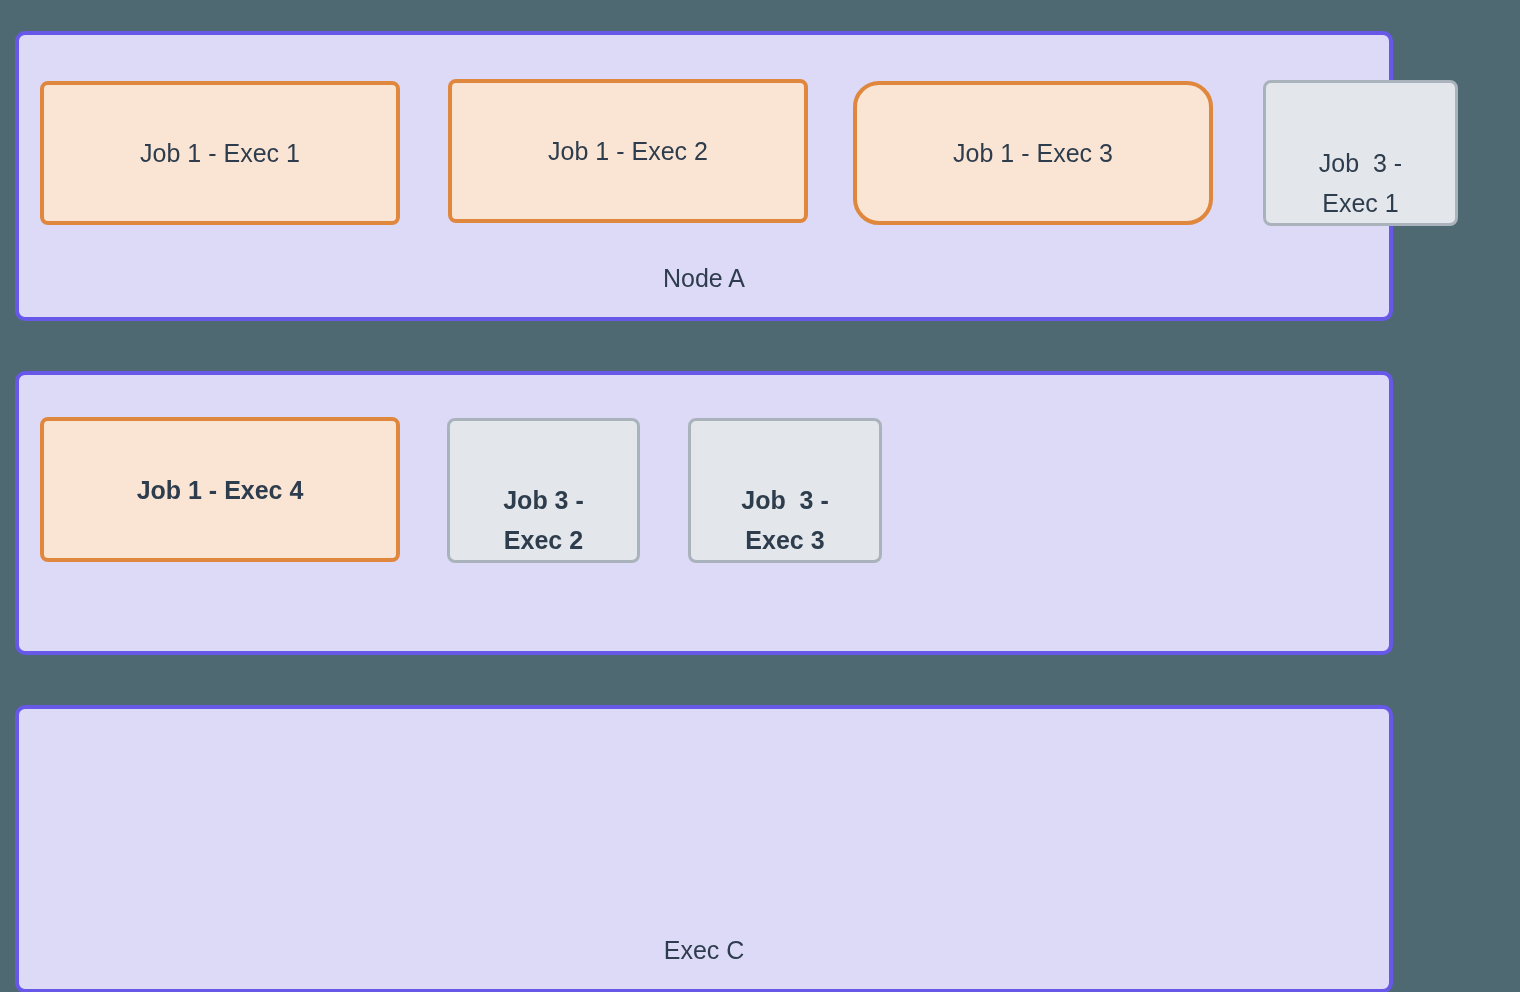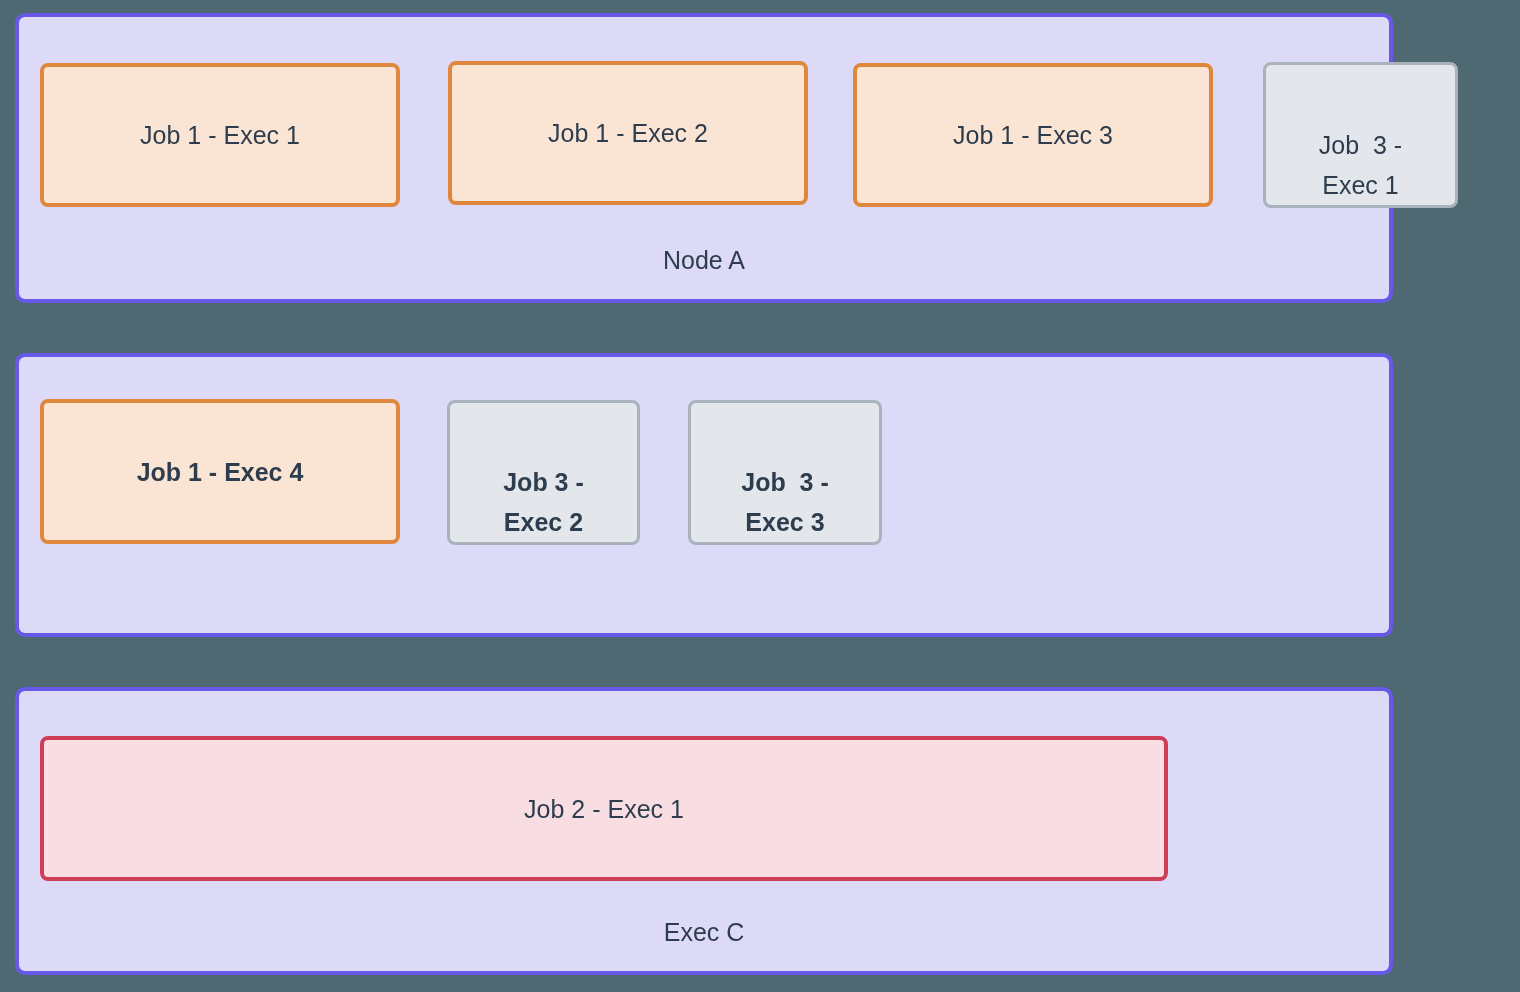--- a/index.html
+++ b/index.html
@@ -16,20 +16,21 @@
     overflow: hidden;
   }
   .node {
     position: absolute;
     left: 15px;
     width: 1378px;
     background: #dddaf8;
     border: 4px solid #6758e8;
     border-radius: 10px;
     box-sizing: border-box;
+    margin-top: 18px;
   }
   #node-a { top: 13px;  height: 290px; }
   #node-b { top: 353px; height: 284px; font-weight: bold; }
   #node-c { top: 687px; height: 288px; }
   .node-label {
     position: absolute;
     left: 0;
     right: 0;
     bottom: 24px;
     text-align: center;
@@ -61,21 +62,21 @@
     border: 4px solid #ce3d56;
   }
   .job3 {
     background: #e3e6eb;
     border: 3px solid #aab3bb;
     align-items: flex-end;
   }
   
   #exec-a1 { left: 21px;   top: 46px; width: 360px;  height: 144px; }
   #exec-a2 { left: 429px;  top: 44px; width: 360px;  height: 144px; }
-  #exec-a3 { left: 834px;  top: 46px; width: 360px;  height: 144px; }
+  #exec-a3 { left: 834px;  top: 46px; width: 360px;  height: 144px; border-radius: 26px; }
   #exec-a4 { left: 1244px; top: 45px; width: 195px;  height: 146px; }
   
   #exec-b1 { left: 21px;   top: 42px; width: 360px;  height: 145px; }
   #exec-b2 { left: 428px;  top: 43px; width: 193px;  height: 145px; }
   #exec-b3 { left: 669px;  top: 43px; width: 194px;  height: 145px; }
   
   #exec-c1 { left: 21px;   top: 45px; width: 1128px; height: 145px; }
 </style>
 </head>
 <body>
@@ -105,17 +106,14 @@
     <span class="exec-label">Job 3 -
 Exec 2</span>
   </div>
   <div class="exec job3" id="exec-b3">
     <span class="exec-label">Job  3 -
 Exec 3</span>
   </div>
 </div>
 
 <div class="node" id="node-c">
-  <div class="exec job2" id="exec-c1">
-    <span class="exec-label">Job 2 - Exec 1</span>
-  </div>
   <div class="node-label">Exec C</div>
 </div>
 
 </body></html>

